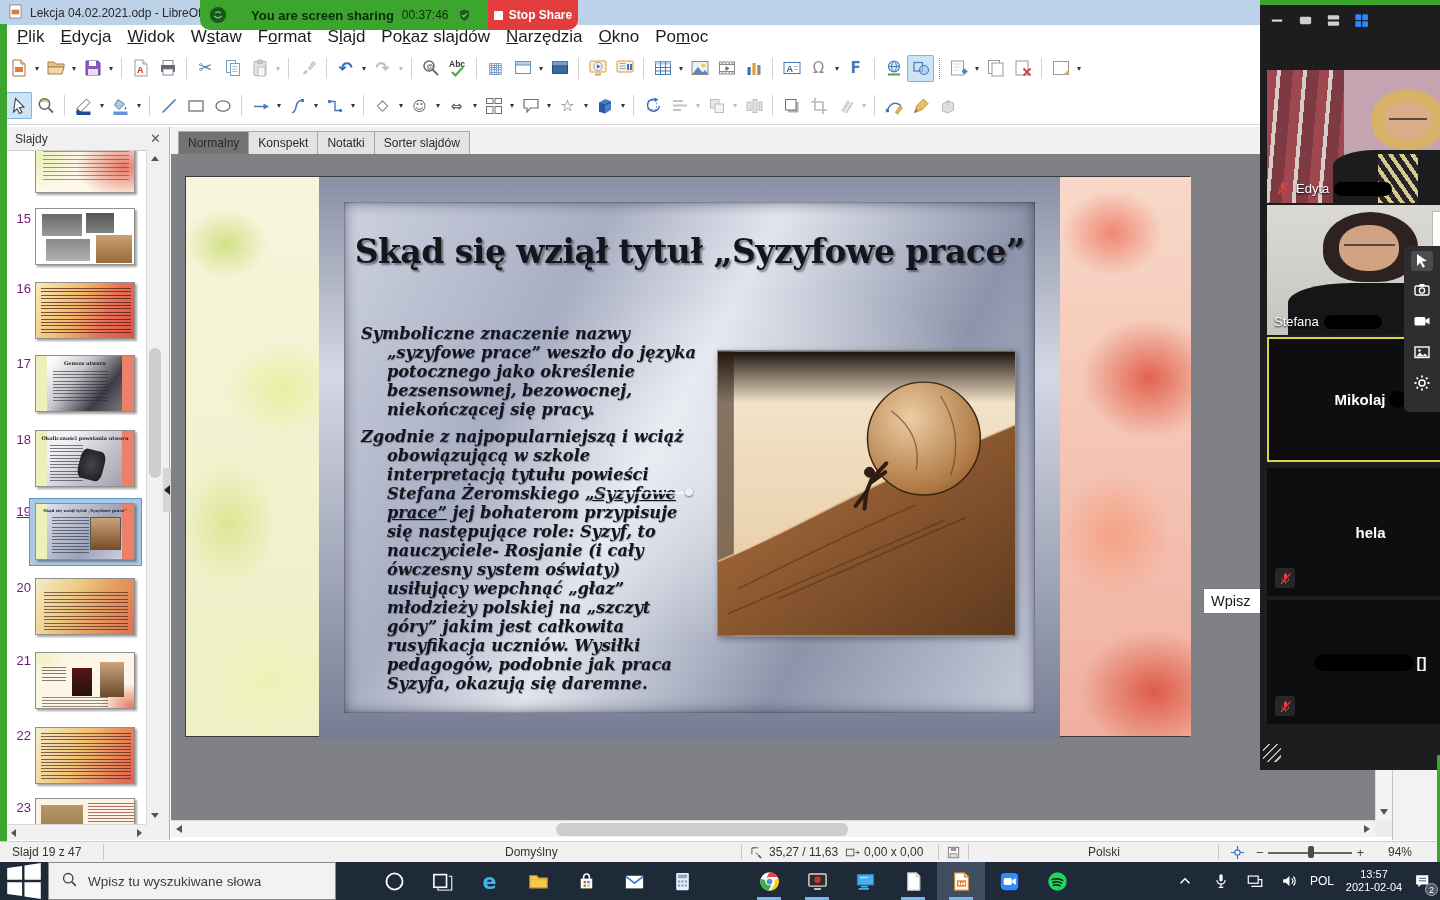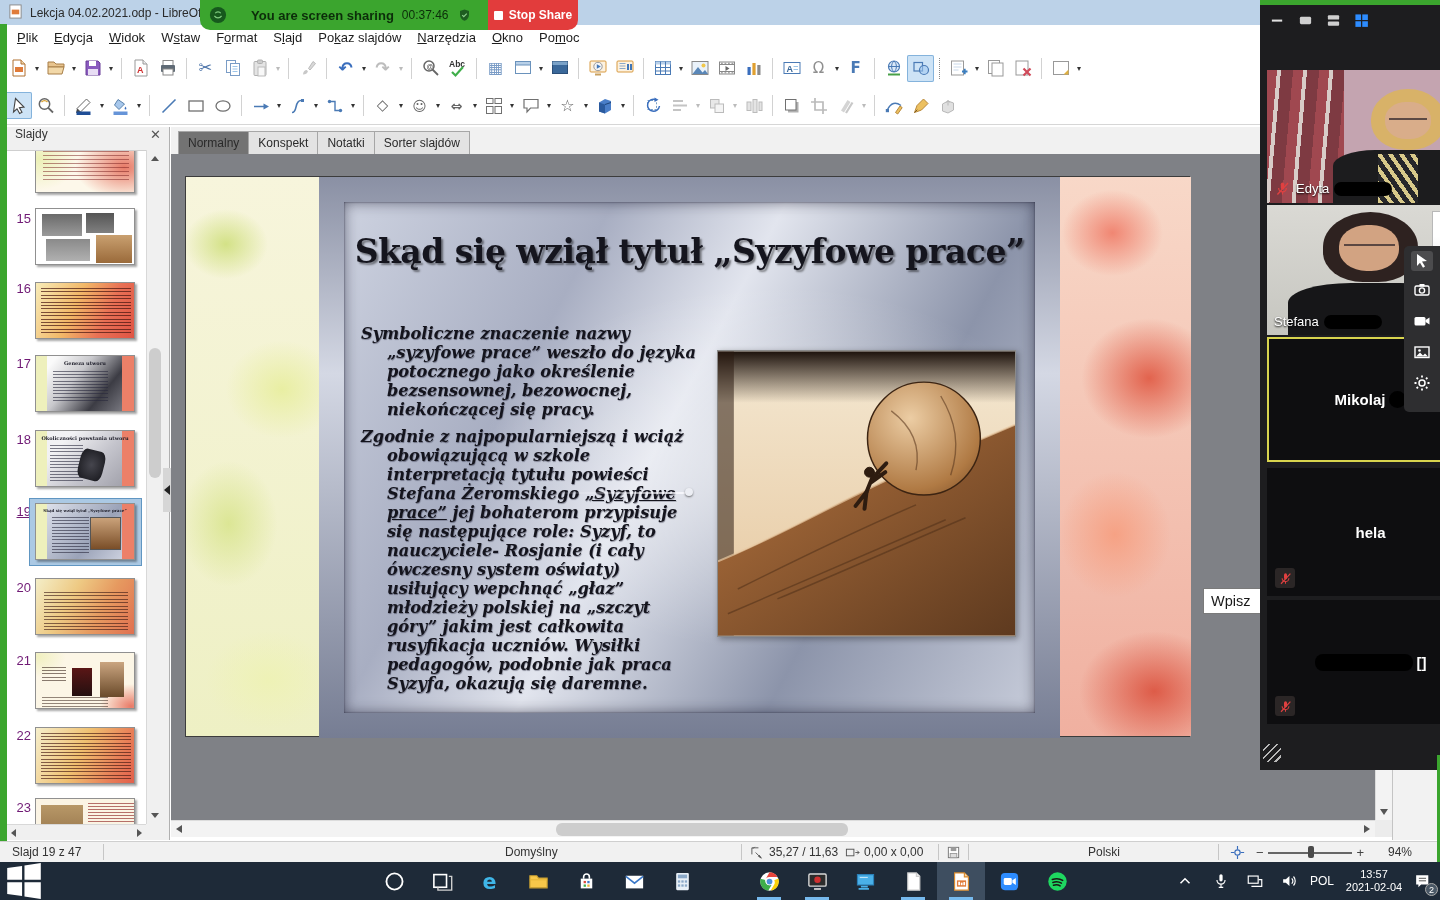--- a/index.html
+++ b/index.html
@@ -13,40 +13,40 @@
   #banner{left:200px;top:0;width:288px;height:30px;background:#3ba52e;border-radius:0 0 0 10px;display:flex;align-items:center;gap:8px;padding:0 9px;z-index:30;}
   #banner .b-ico svg{width:18px;height:18px;display:block;}
   #banner .b-text{font-weight:bold;font-size:13px;color:#0c2d0a;white-space:nowrap;margin-left:16px;}
   #banner .b-timer{font-size:12px;color:#0c2d0a;}
   #banner .b-shield svg{width:15px;height:15px;display:block;}
   #stopshare{left:488px;top:0;width:90px;height:30px;background:#e23c3c;border-radius:0 0 10px 0;color:#fff;font-weight:bold;font-size:12px;display:flex;align-items:center;justify-content:center;gap:6px;z-index:30;cursor:pointer;}
   #stopshare .stop-sq{width:9px;height:9px;background:#fff;border-radius:1px;}
 
   
   #menubar{left:0;top:25px;width:1440px;height:24px;background:#fff;display:flex;align-items:center;padding-left:9px;}
-  .menu-item{padding:3px 8px;font-size:13px;color:#1d1d1d;cursor:default;}
+  .menu-item{padding:3px 8px;font-size:17px;color:#1d1d1d;cursor:default;}
   .menu-item u{text-decoration:underline;}
   #toolbar1{left:0;top:49px;width:1440px;height:38px;background:#fff;display:flex;align-items:center;padding-left:5px;}
   #toolbar2{left:0;top:87px;width:1440px;height:38px;background:#fff;display:flex;align-items:center;padding-left:5px;border-bottom:1px solid #d6d6d6;}
   .tbsep{width:1px;height:21px;background:#d2d2d2;margin:0 5px;flex:none;}
   .tbsep.dots{background:none;border-left:1px dotted #8a8a8a;}
   .tbi{position:relative;display:flex;align-items:center;justify-content:center;width:27px;height:27px;border-radius:2px;flex:none;cursor:pointer;}
   .tbi svg{width:20px;height:20px;display:block;}
   .tbi .tglyph{font-family:"DejaVu Sans",sans-serif;line-height:1;}
   .tbi.active{background:#cde3f6;box-shadow:inset 0 0 0 1px #84b3dc;}
   .dd{width:10px;font-size:8px;color:#333;text-align:center;flex:none;cursor:pointer;font-family:"DejaVu Sans",sans-serif;}
 
   
   #greenL{left:0;top:24px;width:7px;height:838px;background:#3ba52e;z-index:15;}
   #greenTop{left:1260px;top:0;width:180px;height:5px;background:#3ba52e;z-index:26;}
   #greenR{left:1437px;top:755px;width:3px;height:107px;background:#3ba52e;z-index:26;}
 
   
   #sidepanel{left:7px;top:127px;width:163px;height:713px;background:#f0f0f0;border-right:1px solid #b0b0b0;z-index:5;}
-  #sidepanel .phead{position:absolute;left:0;top:0;width:100%;height:23px;display:flex;justify-content:space-between;padding:0 8px;font-size:12px;color:#333;}
+  #sidepanel .phead{position:absolute;left:0;top:0;width:100%;height:23px;display:flex;align-items:center;justify-content:space-between;padding:0 8px;font-size:12px;color:#333;}
   #sidepanel .pclose{color:#555;font-size:13px;cursor:pointer;}
   #thumbs{position:absolute;left:0;top:23px;width:139px;height:674px;background:#fff;overflow:hidden;border-top:1px solid #cfcfcf;}
   .thumb{position:absolute;left:28px;width:100px;height:57px;border:1px solid #909090;box-shadow:1.5px 1.5px 2px rgba(0,0,0,.35);background:#fff;overflow:hidden;cursor:pointer;}
   .tnum{position:absolute;left:1px;width:23px;text-align:right;font-size:13px;color:#701a75;}
   .selwrap{position:absolute;left:22px;width:113px;height:68px;background:#abc9e4;border:1px solid #6096c2;}
   .selwrap .thumb{left:5px;top:4px;}
   .tlabel{position:absolute;top:4px;left:0;right:0;text-align:center;font-family:"DejaVu Serif",serif;font-weight:bold;color:#1c1c28;}
   .tlines{position:absolute;background:repeating-linear-gradient(180deg,rgba(40,40,60,.6) 0 1px,transparent 1px 3.2px);}
   .t14{background:repeating-linear-gradient(180deg,rgba(120,30,30,.5) 0 1px,transparent 1px 4px) 7px 6px/86px 40px no-repeat,radial-gradient(70px 45px at 90% 55%,rgba(225,90,70,.8),transparent 70%),radial-gradient(55px 45px at 3% 40%,rgba(235,240,180,.95),transparent 70%),#fdf8ea;}
   .t15{background:linear-gradient(#6a6a6a,#9a9a9a) 6px 5px/40px 22px no-repeat,linear-gradient(#555,#808080) 50px 4px/28px 20px no-repeat,linear-gradient(#8a8a8a,#b0b0b0) 10px 30px/44px 22px no-repeat,linear-gradient(#c9a070,#9a6a3a) 60px 26px/36px 28px no-repeat,#fff;}
@@ -1015,20 +1015,27 @@
         </svg>
       </span>
   </div>
 
   <div id="taskbar">
     <div id="startbtn">
         <svg viewBox="0 0 20 20">
           <path d="M3 4.6l6.2-.9v5.8H3zM10.2 3.5L17 2.5v7H10.2zM3 10.5h6.2v5.8L3 15.4zM10.2 10.5H17v7l-6.8-1z" fill="#fff"></path>
         </svg>
       </div>
+    <div id="searchbox">
+      <span><svg viewBox="0 0 20 20" style="width:17px;height:17px">
+            <circle cx="8.5" cy="8.5" r="5.5" fill="none" stroke="#444" stroke-width="1.6"></circle>
+            <path d="M12.8 12.8L17.5 17.5" stroke="#444" stroke-width="1.8"></path>
+          </svg></span>
+      <span class="stext">Wpisz tu wyszukiwane słowa</span>
+    </div>
     <div id="appicons">
         <div class="tb-app" style="left: 370px; position: absolute;">
           <svg viewBox="0 0 20 20">
             <circle cx="10" cy="10" r="7" fill="none" stroke="#fff" stroke-width="1.6"></circle>
           </svg>
         </div>
         <div class="tb-app" style="left: 418px; position: absolute;">
           <svg viewBox="0 0 20 20">
             <rect x="2.5" y="4" width="11" height="11" fill="none" stroke="#fff" stroke-width="1.4"></rect>
             <path d="M15.5 5.5H18v12H6v-2.5" fill="none" stroke="#cfcfcf" stroke-width="1.2"></path>

